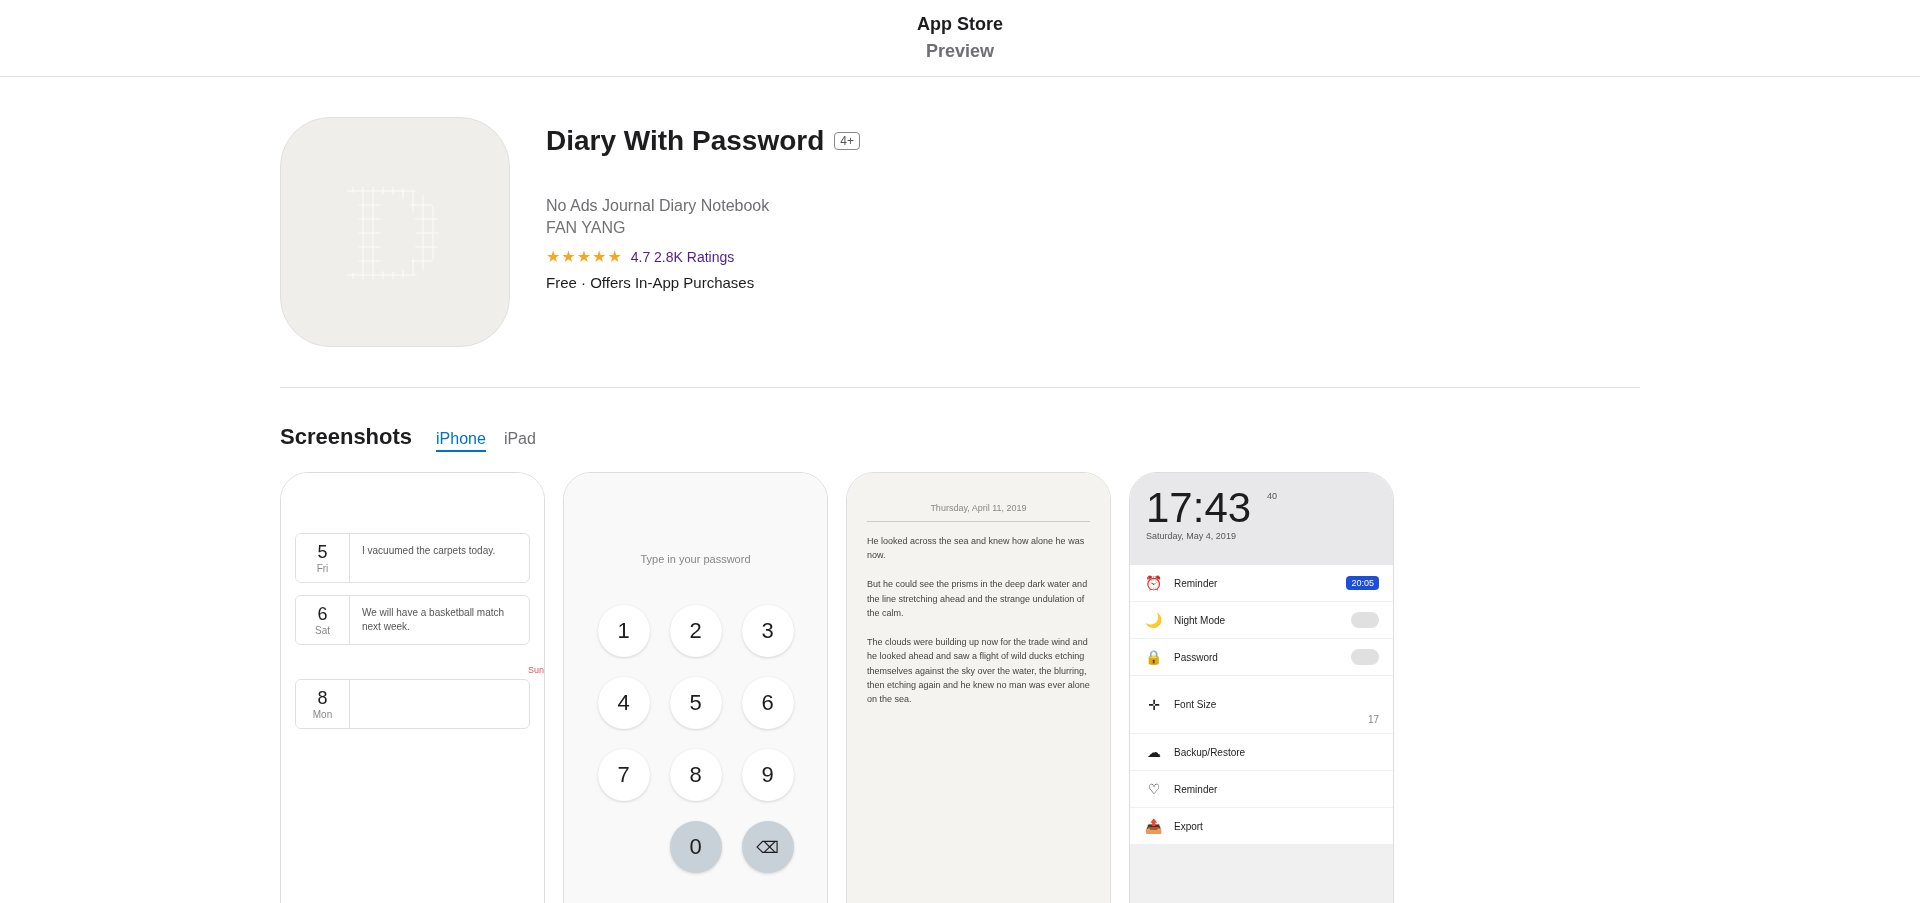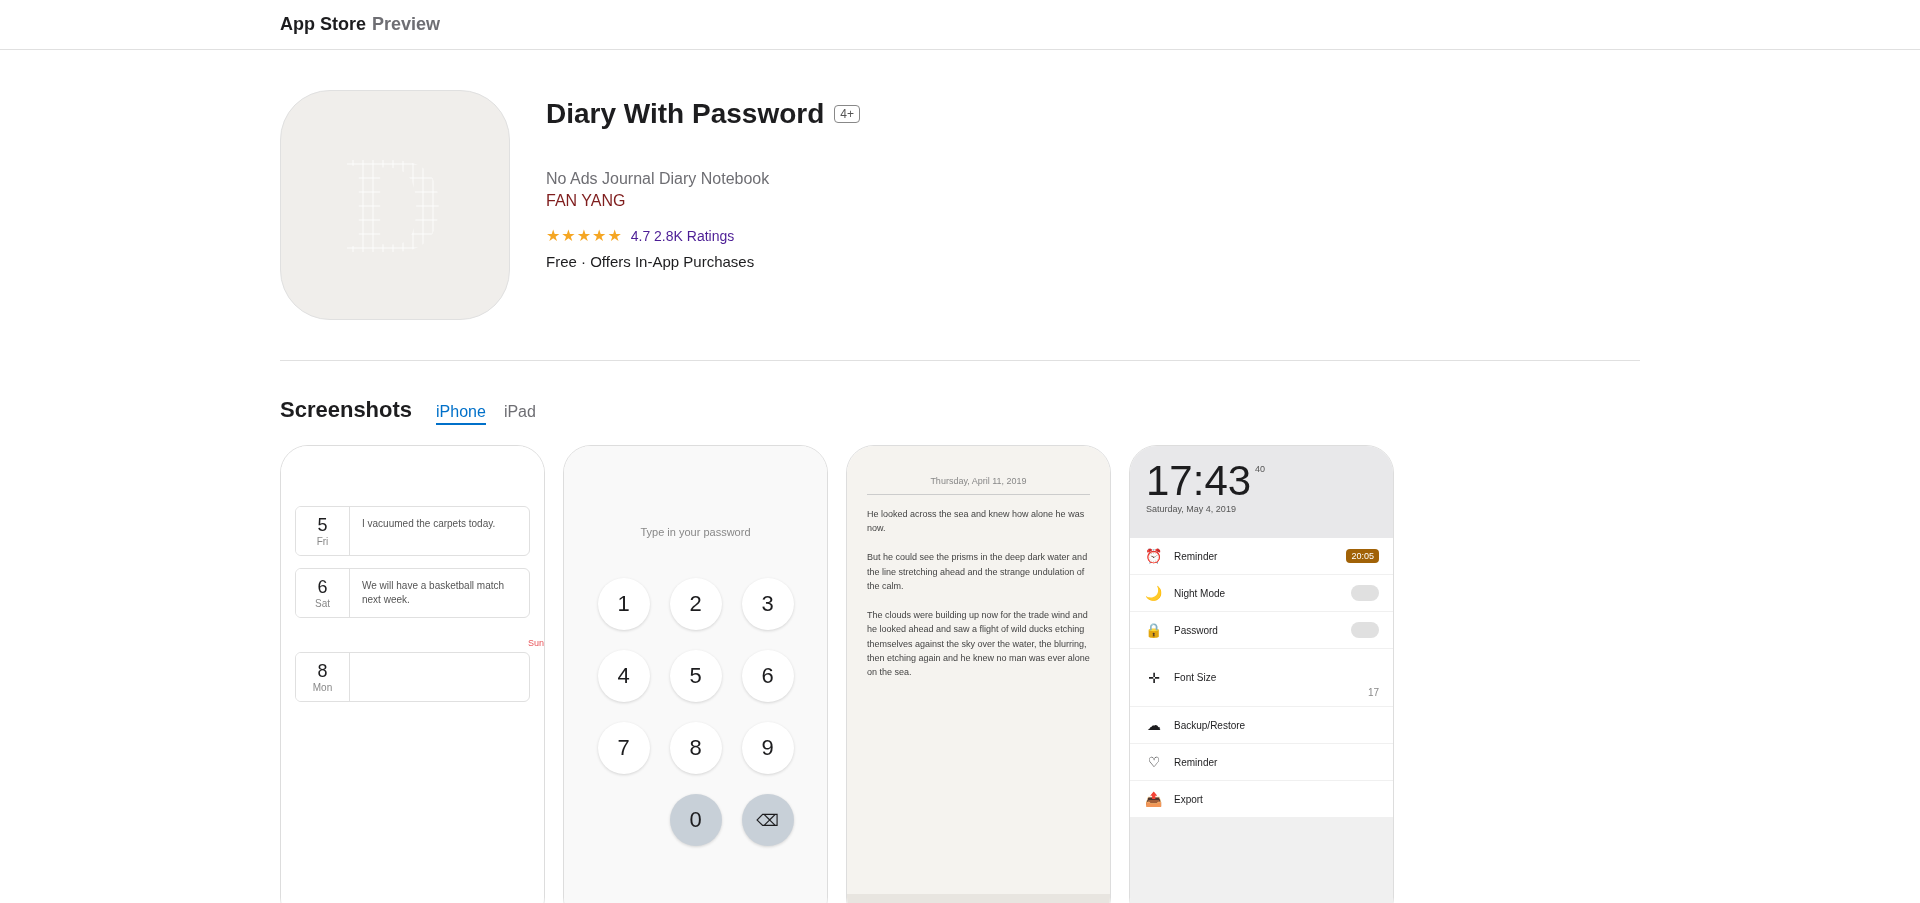--- a/index.html
+++ b/index.html
@@ -9,20 +9,21 @@
       color: #1d1d1f;
     }
 
     
     .header {
       padding: 14px 280px;
       border-bottom: 1px solid #e0e0e0;
       display: flex;
       align-items: center;
       gap: 6px;
+      flex-direction: column;
     }
     .header-appstore {
       font-size: 18px;
       font-weight: 700;
       color: #1d1d1f;
     }
     .header-preview {
       font-size: 18px;
       font-weight: 700;
       color: #6e6e73;
@@ -109,22 +110,22 @@
 
     .app-subtitle {
       font-size: 16px;
       color: #6e6e73;
       margin-bottom: 4px;
       margin-top: 40px;
     }
 
     .app-developer {
       font-size: 16px;
-      color: #7f1d1d;
-      margin-bottom: 16px;
+      color: #737373;
+      margin-bottom: 10px;
     }
 
     .app-rating {
       display: flex;
       align-items: center;
       gap: 8px;
       margin-bottom: 8px;
     }
 
     .stars {
@@ -331,21 +332,21 @@
     }
 
     .ss4-lockscreen {
       background: #e8e8ea;
       padding: 14px 16px;
     }
 
     .ss4-time {
       display: flex;
       align-items: flex-start;
-      gap: 4px;
+      gap: 16px;
       margin-bottom: 2px;
     }
 
     .ss4-time-main {
       font-size: 42px;
       font-weight: 200;
       color: #1d1d1f;
       line-height: 1;
     }
 
@@ -388,21 +389,21 @@
       color: #1d1d1f;
     }
 
     .ss4-value {
       font-size: 10px;
       color: #888;
       margin-top: 30px;
     }
 
     .ss4-badge {
-      background: #a16207;
+      background: #1d4ed8;
       color: #fff;
       border-radius: 4px;
       padding: 2px 5px;
       font-size: 9px;
     }
 
     .ss4-toggle {
       width: 28px;
       height: 16px;
       background: #e0e0e0;

